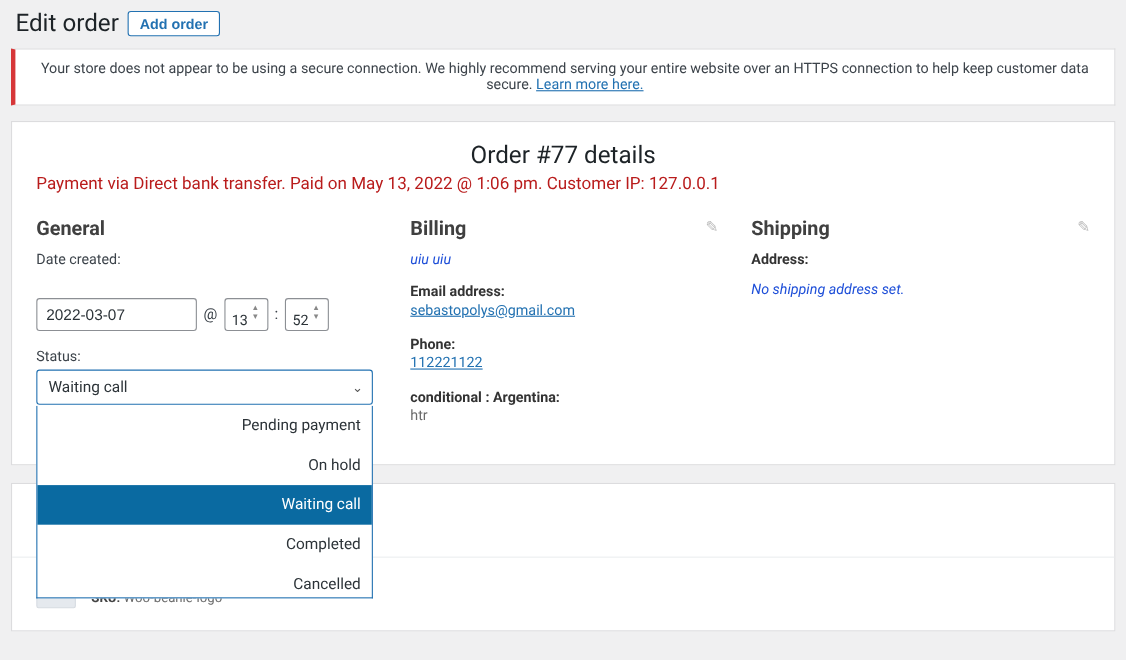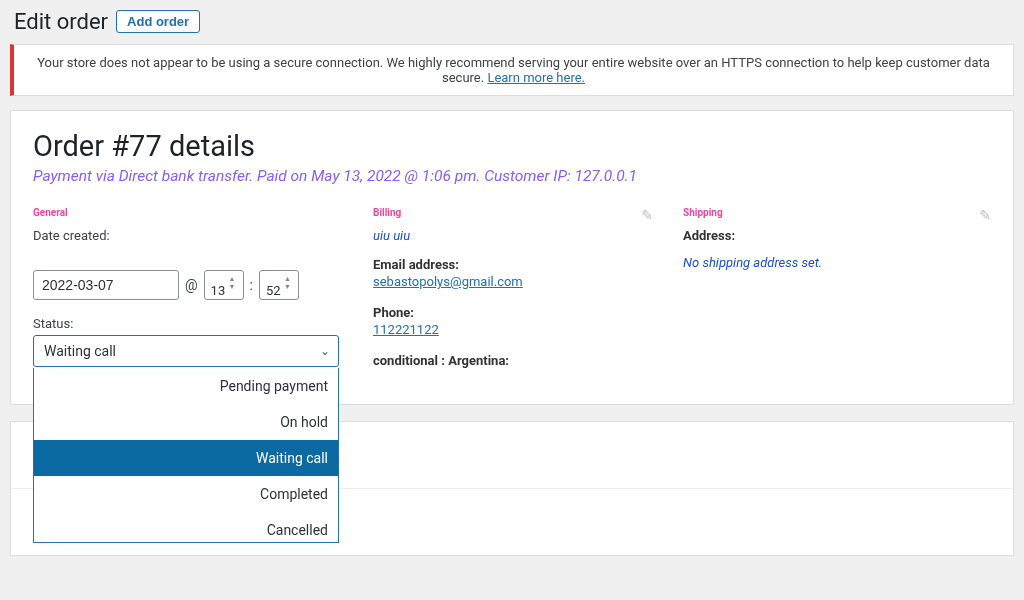--- a/index.html
+++ b/index.html
@@ -50,45 +50,45 @@
 
   
   .order-panel {
     margin: 14px 10px 0 10px;
     background: #fff;
     border: 1px solid #dcdcde;
     padding: 18px 22px 20px 22px;
     position: relative;
   }
   .order-title {
-    font-size: 29px;
+    font-size: 22px;
     font-weight: 400;
     color: #1d2327;
     margin-bottom: 4px;
+    text-align: center;
   }
   .order-sub {
     font-size: 15.5px;
-    color: #8b5cf6;
+    color: #b91c1c;
     margin-bottom: 22px;
-    font-style: italic;
   }
 
   .cols {
     display: flex;
     gap: 0;
   }
   .col { flex: 1 1 0; position: relative; }
   .col.general { flex: 0 0 340px; }
   .col.billing { flex: 0 0 310px; }
   .col.shipping { flex: 1 1 auto; }
 
   .col h4 {
-    font-size: 10px;
+    font-size: 18px;
     font-weight: 700;
-    color: #ec4899;
+    color: #404040;
     margin-bottom: 10px;
   }
 
   .field-label {
     font-size: 13px;
     color: #3c434a;
     margin-bottom: 4px;
   }
 
   .date-row {
@@ -292,20 +292,21 @@
       <div class="block">
         <div class="blabel">Email address:</div>
         <a href="#">sebastopolys@gmail.com</a>
       </div>
       <div class="block">
         <div class="blabel">Phone:</div>
         <a href="#">112221122</a>
       </div>
       <div class="block">
         <div class="blabel">conditional : Argentina:</div>
+        <div style="color:#6b6b6b;">htr</div>
       </div>
     </div>
 
     <div class="col shipping">
       <span class="edit-pencil">✎</span>
       <h4>Shipping</h4>
       <div class="blabel">Address:</div>
       <p style="margin-top:12px;">No shipping address set.</p>
     </div>
   </div>

